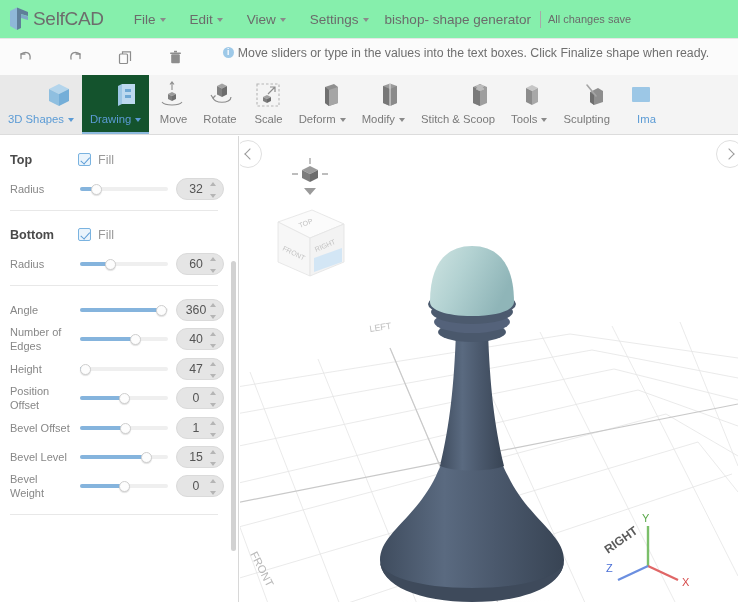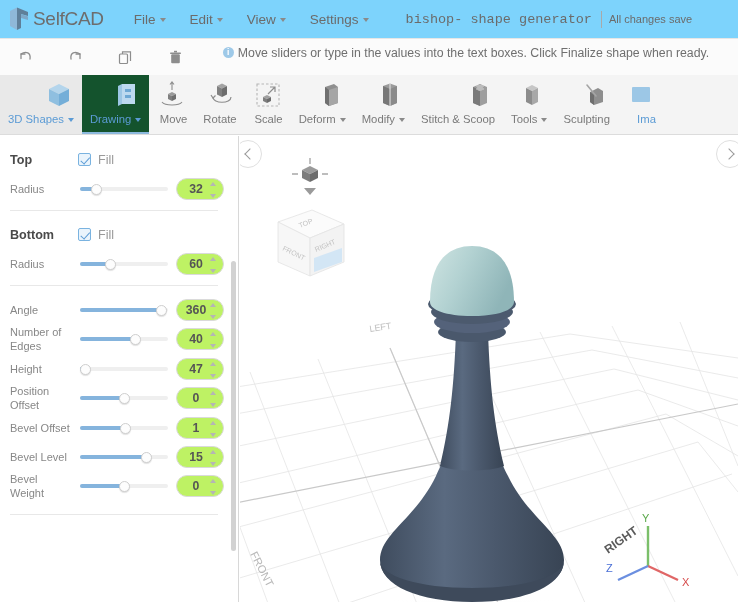--- a/index.html
+++ b/index.html
@@ -7,41 +7,41 @@
     width: 738px; height: 602px;
     font-family: "Liberation Sans", sans-serif;
     background: #ffffff;
     overflow: hidden;
   }
   #app { position: relative; width: 738px; height: 602px; }
 
   
   .menubar {
     position: absolute; top: 0; left: 0; width: 738px; height: 39px;
-    background: #7dd3fc;
+    background: #86efac;
     display: flex; align-items: center;
     border-bottom: 1px solid #e6e6e6;
   }
   .logo-wrap { display: flex; align-items: center; padding-left: 8px; }
   .logo-mark { width: 22px; height: 26px; margin-right: 3px; }
   .logo-text {
     font-size: 19px; color: #6d6d6d; letter-spacing: -0.3px;
   }
   .menu-items { display: flex; align-items: center; margin-left: 18px; }
   .menu-item {
     font-size: 13.5px; color: #6b6b6b; padding: 4px 12px;
     cursor: default; white-space: nowrap;
   }
   .caret-down {
     display: inline-block; width: 0; height: 0; margin-left: 4px;
     border-left: 3.5px solid transparent; border-right: 3.5px solid transparent;
     border-top: 4px solid #8a8a8a; vertical-align: middle;
   }
   .doc-title {
-    font-size: 13.5px; color: #6b6b6b; margin-left: 25px; white-space: nowrap; font-family: Liberation Mono, monospace;
+    font-size: 13.5px; color: #6b6b6b; margin-left: 4px; white-space: nowrap;
   }
   .title-sep {
     width: 1px; height: 17px; background: #a9a9a9; margin: 0 7px 0 9px;
   }
   .save-status { font-size: 11px; color: #6b6b6b; white-space: nowrap; }
 
   
   .subbar {
     position: absolute; top: 39px; left: 0; width: 738px; height: 36px;
     background: #fbfbfb;
@@ -125,23 +125,22 @@
     position: absolute; top: 5px; left: 0; height: 4px;
     background: #85b4dd; border-radius: 2px;
   }
   .knob {
     position: absolute; top: 2px; width: 11px; height: 11px;
     background: #fdfdfd; border: 1px solid #cfcfcf; border-radius: 50%;
     box-shadow: 0 1px 1px rgba(0,0,0,.12);
   }
   .spin {
     position: relative; width: 48px; height: 22px; border: 1px solid #dadada;
-    border-radius: 11px; background: #bef264; display: flex; align-items: center;
+    border-radius: 11px; background: #e5e5e5; display: flex; align-items: center;
     flex: none;
-    font-weight: bold;
   }
   .spin-val {
     flex: 1; text-align: center; font-size: 12.3px; color: #555;
     padding-right: 8px;
   }
   .spin-arrows {
     position: absolute; right: 7px; top: 3px; width: 7px; height: 16px;
     display: flex; flex-direction: column; justify-content: space-between;
     align-items: center; cursor: pointer;
   }

